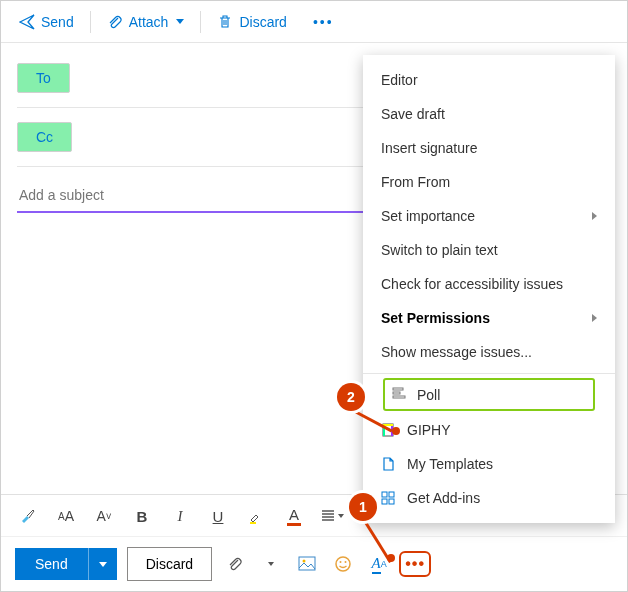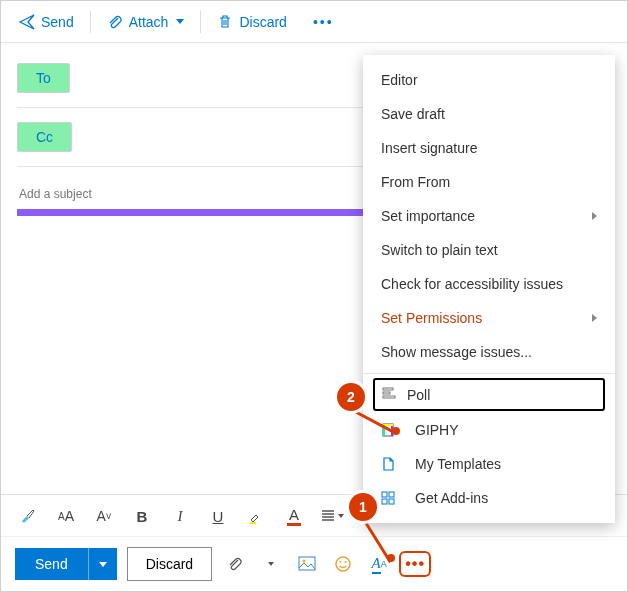--- a/index.html
+++ b/index.html
@@ -7,47 +7,47 @@
   
   .topbar { display: flex; align-items: center; gap: 6px; padding: 8px 12px; color: #0078d4; border-bottom: 1px solid #e5e5e5; font-size: 14px; min-height: 42px; }
   .tb-btn { display: flex; align-items: center; gap: 6px; padding: 4px 6px; cursor: pointer; }
   .tb-icon { width: 16px; height: 16px; display: inline-flex; align-items: center; justify-content: center; }
   .hsep { width: 1px; height: 22px; background: #ddd; margin: 0 4px; }
   .chev-down { width:0;height:0;border-left:4px solid transparent;border-right:4px solid transparent;border-top:5px solid #0078d4; margin-left:2px;}
 
   .compose { padding: 14px 16px 4px 16px; }
   .field-row { display: flex; align-items: center; border-bottom: 1px solid #e5e5e5; padding: 6px 0 14px 0; margin-bottom: 8px; }
   .pill { background: #86efac; border: 1px solid #d0d0d0; color: #0078d4; font-size: 14px; padding: 6px 18px; border-radius: 2px; cursor: pointer; }
-  .subject { border: none; width: 100%; font-size: 12px; padding: 12px 2px 8px 2px; outline: none; color: #333; border-bottom: 7px solid #8b5cf6; }
+  .subject { border: none; width: 100%; font-size: 14px; padding: 12px 2px 8px 2px; outline: none; color: #333; border-bottom: 2px solid #8b5cf6; }
   .subject::placeholder { color: #767676; }
 
   .format-bar { position: absolute; left: 0; right: 0; bottom: 54px; border-top: 1px solid #e0e0e0; display: flex; align-items: center; padding: 6px 10px; gap: 4px; background:#fff; }
   .fmt-btn { width: 34px; height: 30px; display: flex; align-items: center; justify-content: center; color: #444; cursor: pointer; font-size: 15px; }
   .fmt-bold { font-weight: 700; }
   .fmt-ital { font-style: italic; font-family: Georgia, serif; }
   .fmt-und { text-decoration: underline; }
 
   .bottom-bar { position: absolute; left:0; right:0; bottom:0; display:flex; align-items:center; padding: 10px 14px; gap:10px; background:#fff; border-top: 1px solid #f0f0f0; }
   .send-btn { display:flex; align-items:stretch; }
   .send-main { background:#0078d4; color:#fff; padding:8px 20px; font-size:14px; border:none; cursor:pointer; }
   .send-drop { background:#0078d4; color:#fff; padding:8px 10px; border:none; border-left:1px solid rgba(255,255,255,.4); cursor:pointer; display:flex; align-items:center;}
   .chev-down-w { width:0;height:0;border-left:4px solid transparent;border-right:4px solid transparent;border-top:5px solid #fff;}
   .discard-btn { background:#fff; border:1px solid #8a8886; padding:8px 18px; font-size:14px; cursor:pointer; }
   .bb-icon { width:26px; height:24px; display:flex; align-items:center; justify-content:center; cursor:pointer; }
   .chev-down-s { width:0;height:0;border-left:3px solid transparent;border-right:3px solid transparent;border-top:4px solid #555;}
 
   .dropdown { position:absolute; top:54px; right:12px; width:252px; background:#fff; box-shadow: 0 4px 14px rgba(0,0,0,.25); padding:8px 0; z-index:5; }
   .dd-item { display:flex; align-items:center; justify-content:space-between; padding:9px 18px; font-size:14px; color:#333; cursor:pointer; }
-  .dd-item.disabled { color:#c2410c; }
+  .dd-item.disabled { color:#000000;font-weight:bold; }
   .dd-item .chev-r { width:0;height:0;border-top:4px solid transparent;border-bottom:4px solid transparent;border-left:5px solid #888; }
   .dd-sep { height:1px; background:#e5e5e5; margin:4px 0; }
-  .dd-addon { display:flex; align-items:center; gap:18px; padding:8px 16px; font-size:14px; color:#333; cursor:pointer; }
+  .dd-addon { display:flex; align-items:center; gap:10px; padding:8px 16px; font-size:14px; color:#333; cursor:pointer; }
   .dd-addon .ic { width:18px; height:18px; display:flex; align-items:center; justify-content:center; }
 
-  .poll-box { border:2px solid #000000; border-radius:3px; margin:2px 10px; padding:5px 6px; display:flex; align-items:center; gap:10px; font-size:14px; color:#333; cursor:pointer; }
+  .poll-box { border:2px solid #84cc16; border-radius:3px; margin:2px 20px; padding:5px 6px; display:flex; align-items:center; gap:10px; font-size:14px; color:#333; cursor:pointer; }
 
   .callout { position:absolute; width:28px; height:28px; border-radius:50%; background:#d83b01; color:#fff; display:flex; align-items:center; justify-content:center; font-weight:600; font-size:14px; z-index:20; box-shadow: 0 0 0 3px #fff; }
   .callout-line { position:absolute; background:#d83b01; z-index:15; }
   .callout-dot { position:absolute; width:8px; height:8px; border-radius:50%; background:#d83b01; z-index:16; }
 
   .more-circle { border:2px solid #d83b01; border-radius:6px; padding:2px 4px; display:flex; align-items:center; justify-content:center; }
   .triple-dot { letter-spacing:1px; color:#d83b01; font-weight:700; }
 </style>
 </head>
 <body>

